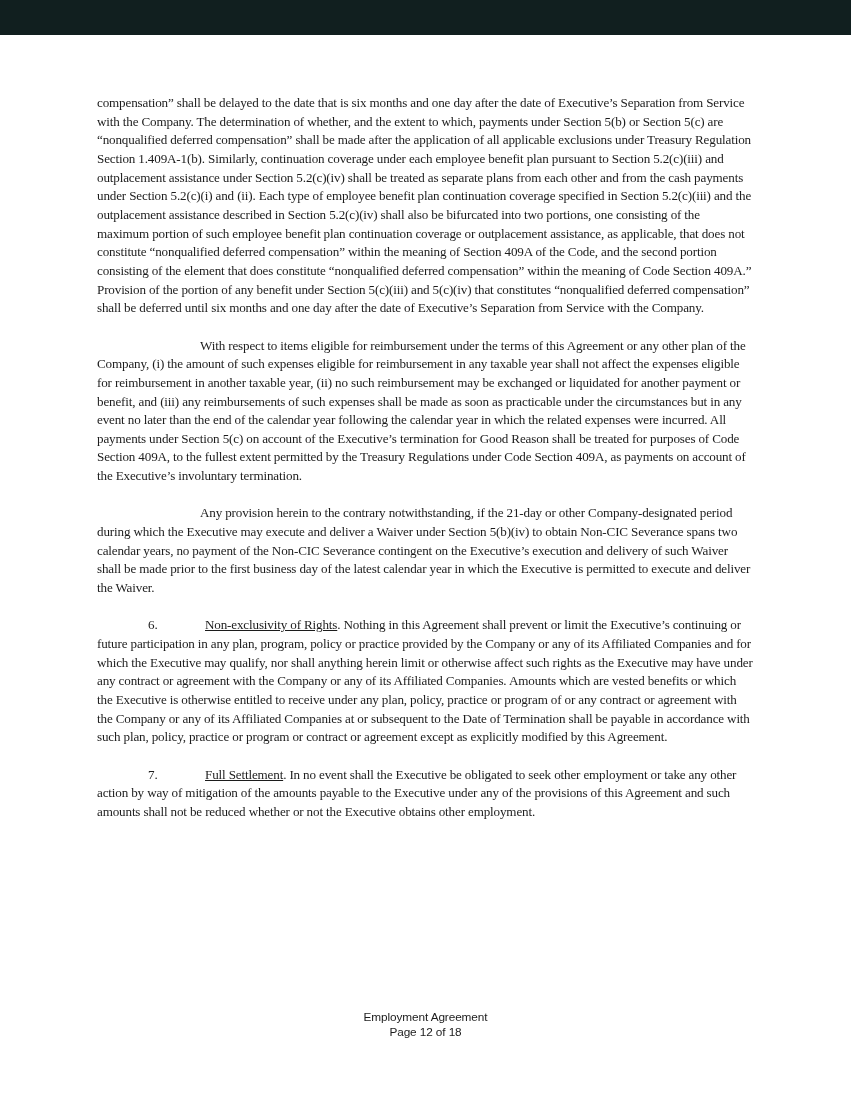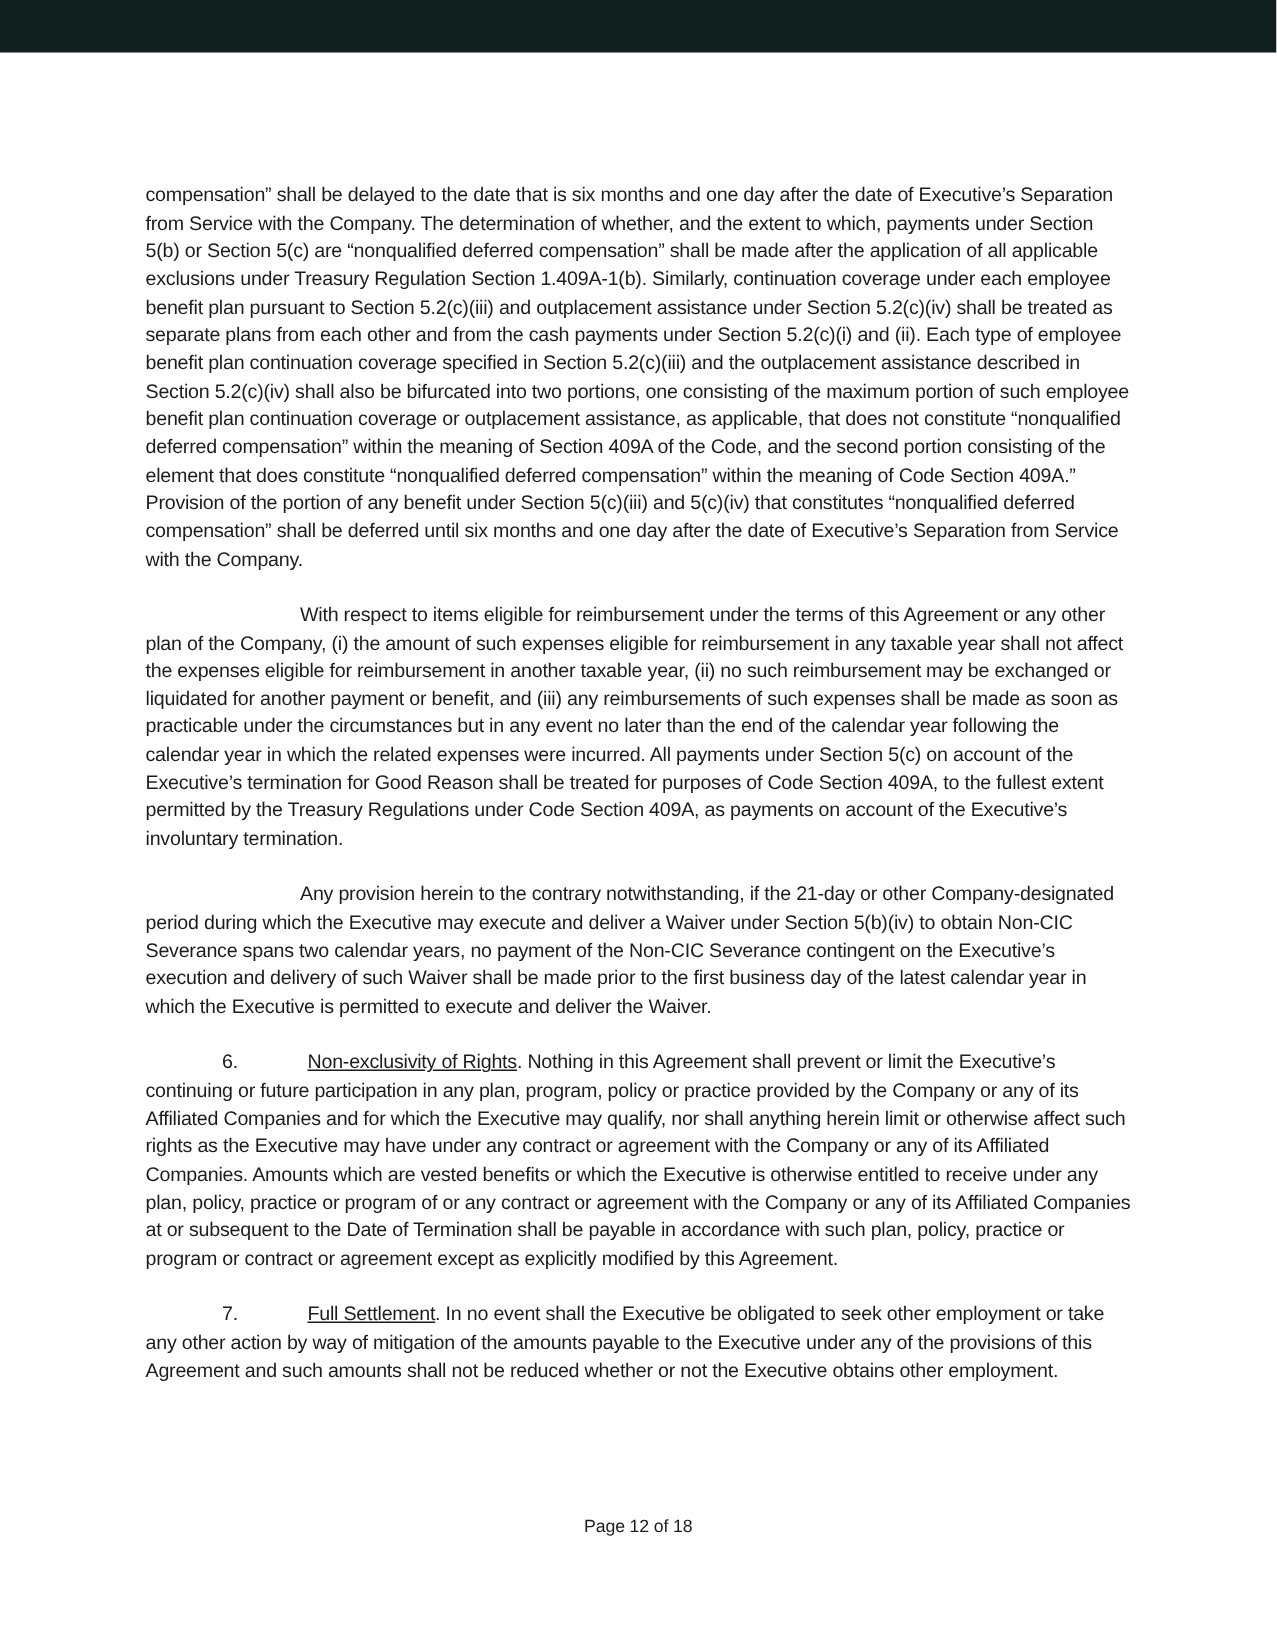--- a/index.html
+++ b/index.html
@@ -11,25 +11,26 @@
     font-family: "Liberation Sans", "DejaVu Sans", sans-serif;
     color: #1c1c1c;
     overflow: hidden;
   }
   .top-bar {
     width: 100%;
     height: 35px;
     background: #111f1f;
   }
   .doc-page {
-    padding: 86px 97px 0 97px;
+    padding: 59px 97px 0 97px;
     font-size: 13.1px;
     line-height: 18.66px;
     letter-spacing: -0.15px;
     text-align: left;
+    font-family: Liberation Serif, serif;
   }
   .doc-page p {
     margin: 0 0 18.66px 0;
   }
   p.indented { text-indent: 103px; }
   p.numbered { text-indent: 51px; }
   .num {
     display: inline-block;
     width: 57px;
     text-indent: 0;
@@ -60,14 +61,15 @@
 
   <p class="indented">Any provision herein to the contrary notwithstanding, if the 21-day or other Company-designated period during which the Executive may execute and deliver a Waiver under Section 5(b)(iv) to obtain Non-CIC Severance spans two calendar years, no payment of the Non-CIC Severance contingent on the Executive’s execution and delivery of such Waiver shall be made prior to the first business day of the latest calendar year in which the Executive is permitted to execute and deliver the Waiver.</p>
 
   <p class="numbered"><span class="num">6.</span><span class="heading">Non-exclusivity of Rights</span><span>.</span>  <span>Nothing in this Agreement shall prevent or limit the Executive’s continuing or future participation in any plan, program, policy or practice provided by the Company or any of its Affiliated Companies and for which the Executive may qualify, nor shall anything herein limit or otherwise affect such rights as the Executive may have under any contract or agreement with the Company or any of its Affiliated Companies.  Amounts which are vested benefits or which the Executive is otherwise entitled to receive under any plan, policy, practice or program of or any contract or agreement with the Company or any of its Affiliated Companies at or subsequent to the Date of Termination shall be payable in accordance with such plan, policy, practice or program or contract or agreement except as explicitly modified by this Agreement.</span></p>
 
   <p class="numbered"><span class="num">7.</span><span class="heading">Full Settlement</span><span>.</span>  <span>In no event shall the Executive be obligated to seek other employment or take any other action by way of mitigation of the amounts payable to the Executive under any of the provisions of this Agreement and such amounts shall not be reduced whether or not the Executive obtains other employment.</span></p>
 
 </div>
 
 <div class="page-footer">
+  <div>Employment Agreement</div>
   <div>Page 12 of 18</div>
 </div>
 
 </body></html>

